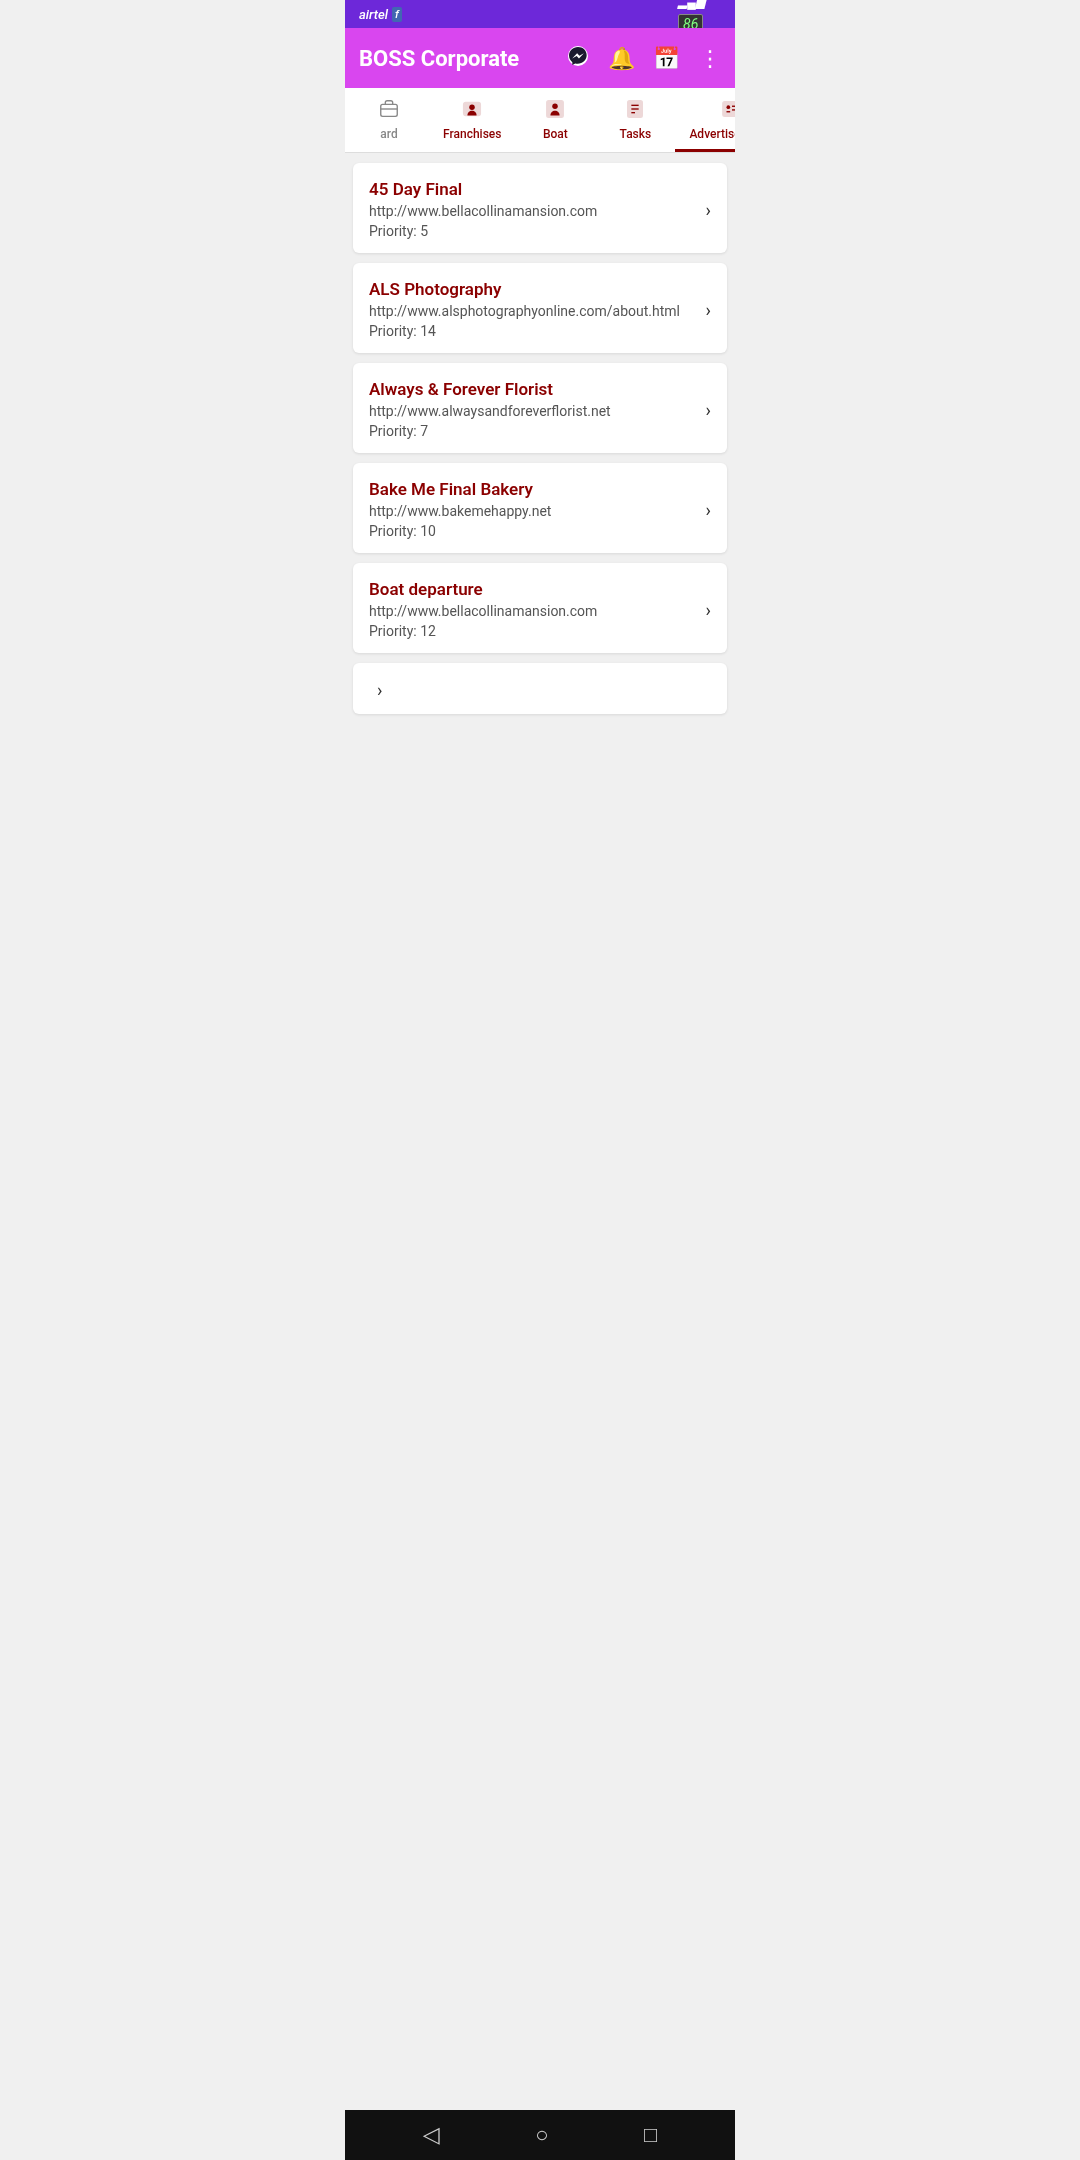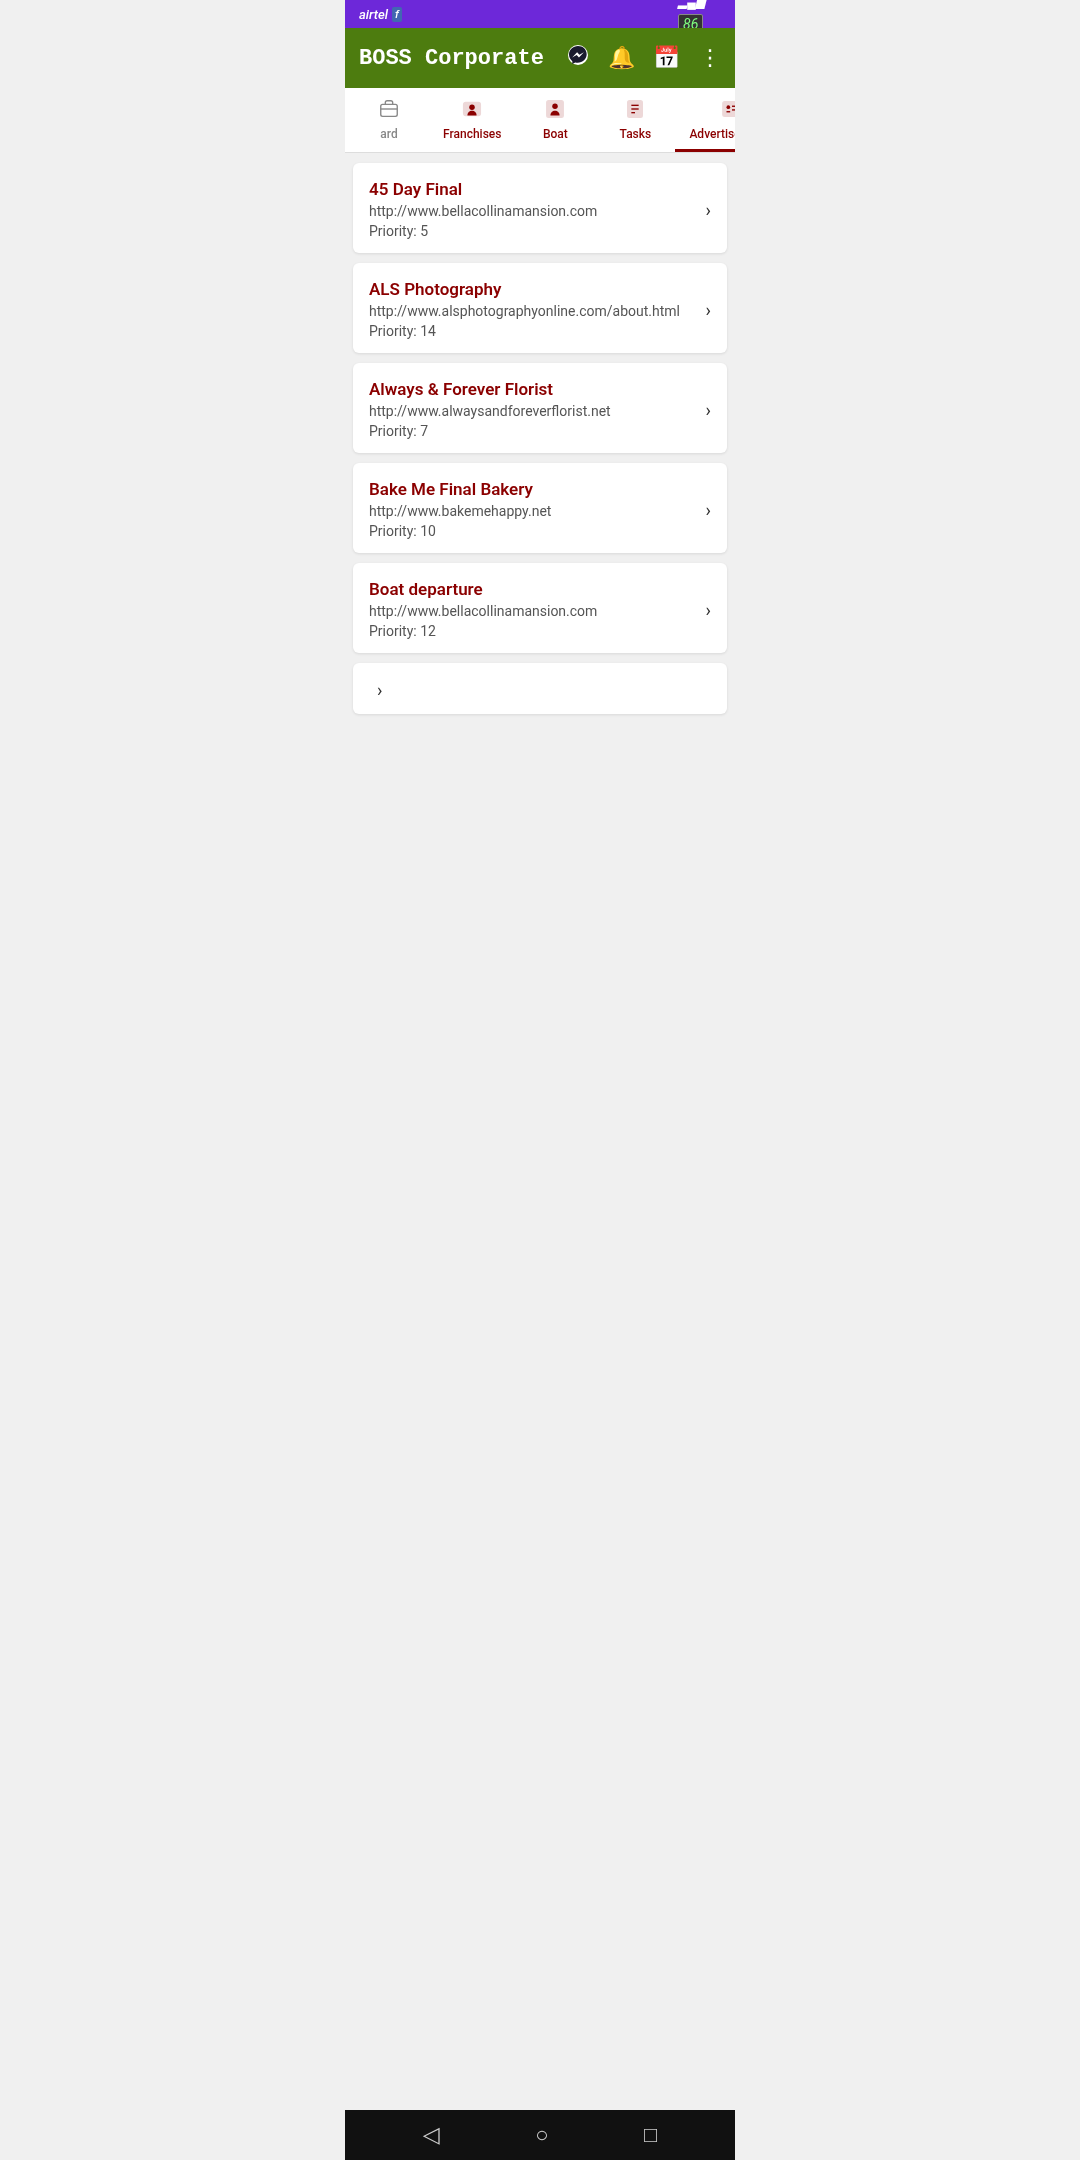--- a/index.html
+++ b/index.html
@@ -25,28 +25,27 @@
       justify-content: space-between;
       align-items: center;
       height: 28px;
       font-style: italic;
     }
     .status-left { font-weight: 500; display: flex; align-items: center; gap: 4px; }
     .status-right { display: flex; align-items: flex-start; gap: 5px; font-size: 12px; flex-direction: column; }
 
     
     .app-bar {
-      background: #4d7c0f;
+      background: #d946ef;
       color: #fff;
       padding: 10px 14px;
       display: flex;
       align-items: center;
       justify-content: space-between;
       height: 60px;
-      font-family: Liberation Mono, monospace;
     }
     .app-title {
       font-size: 22px;
       font-weight: bold;
       color: #fff;
     }
     .app-bar-icons {
       display: flex;
       align-items: center;
       gap: 18px;

